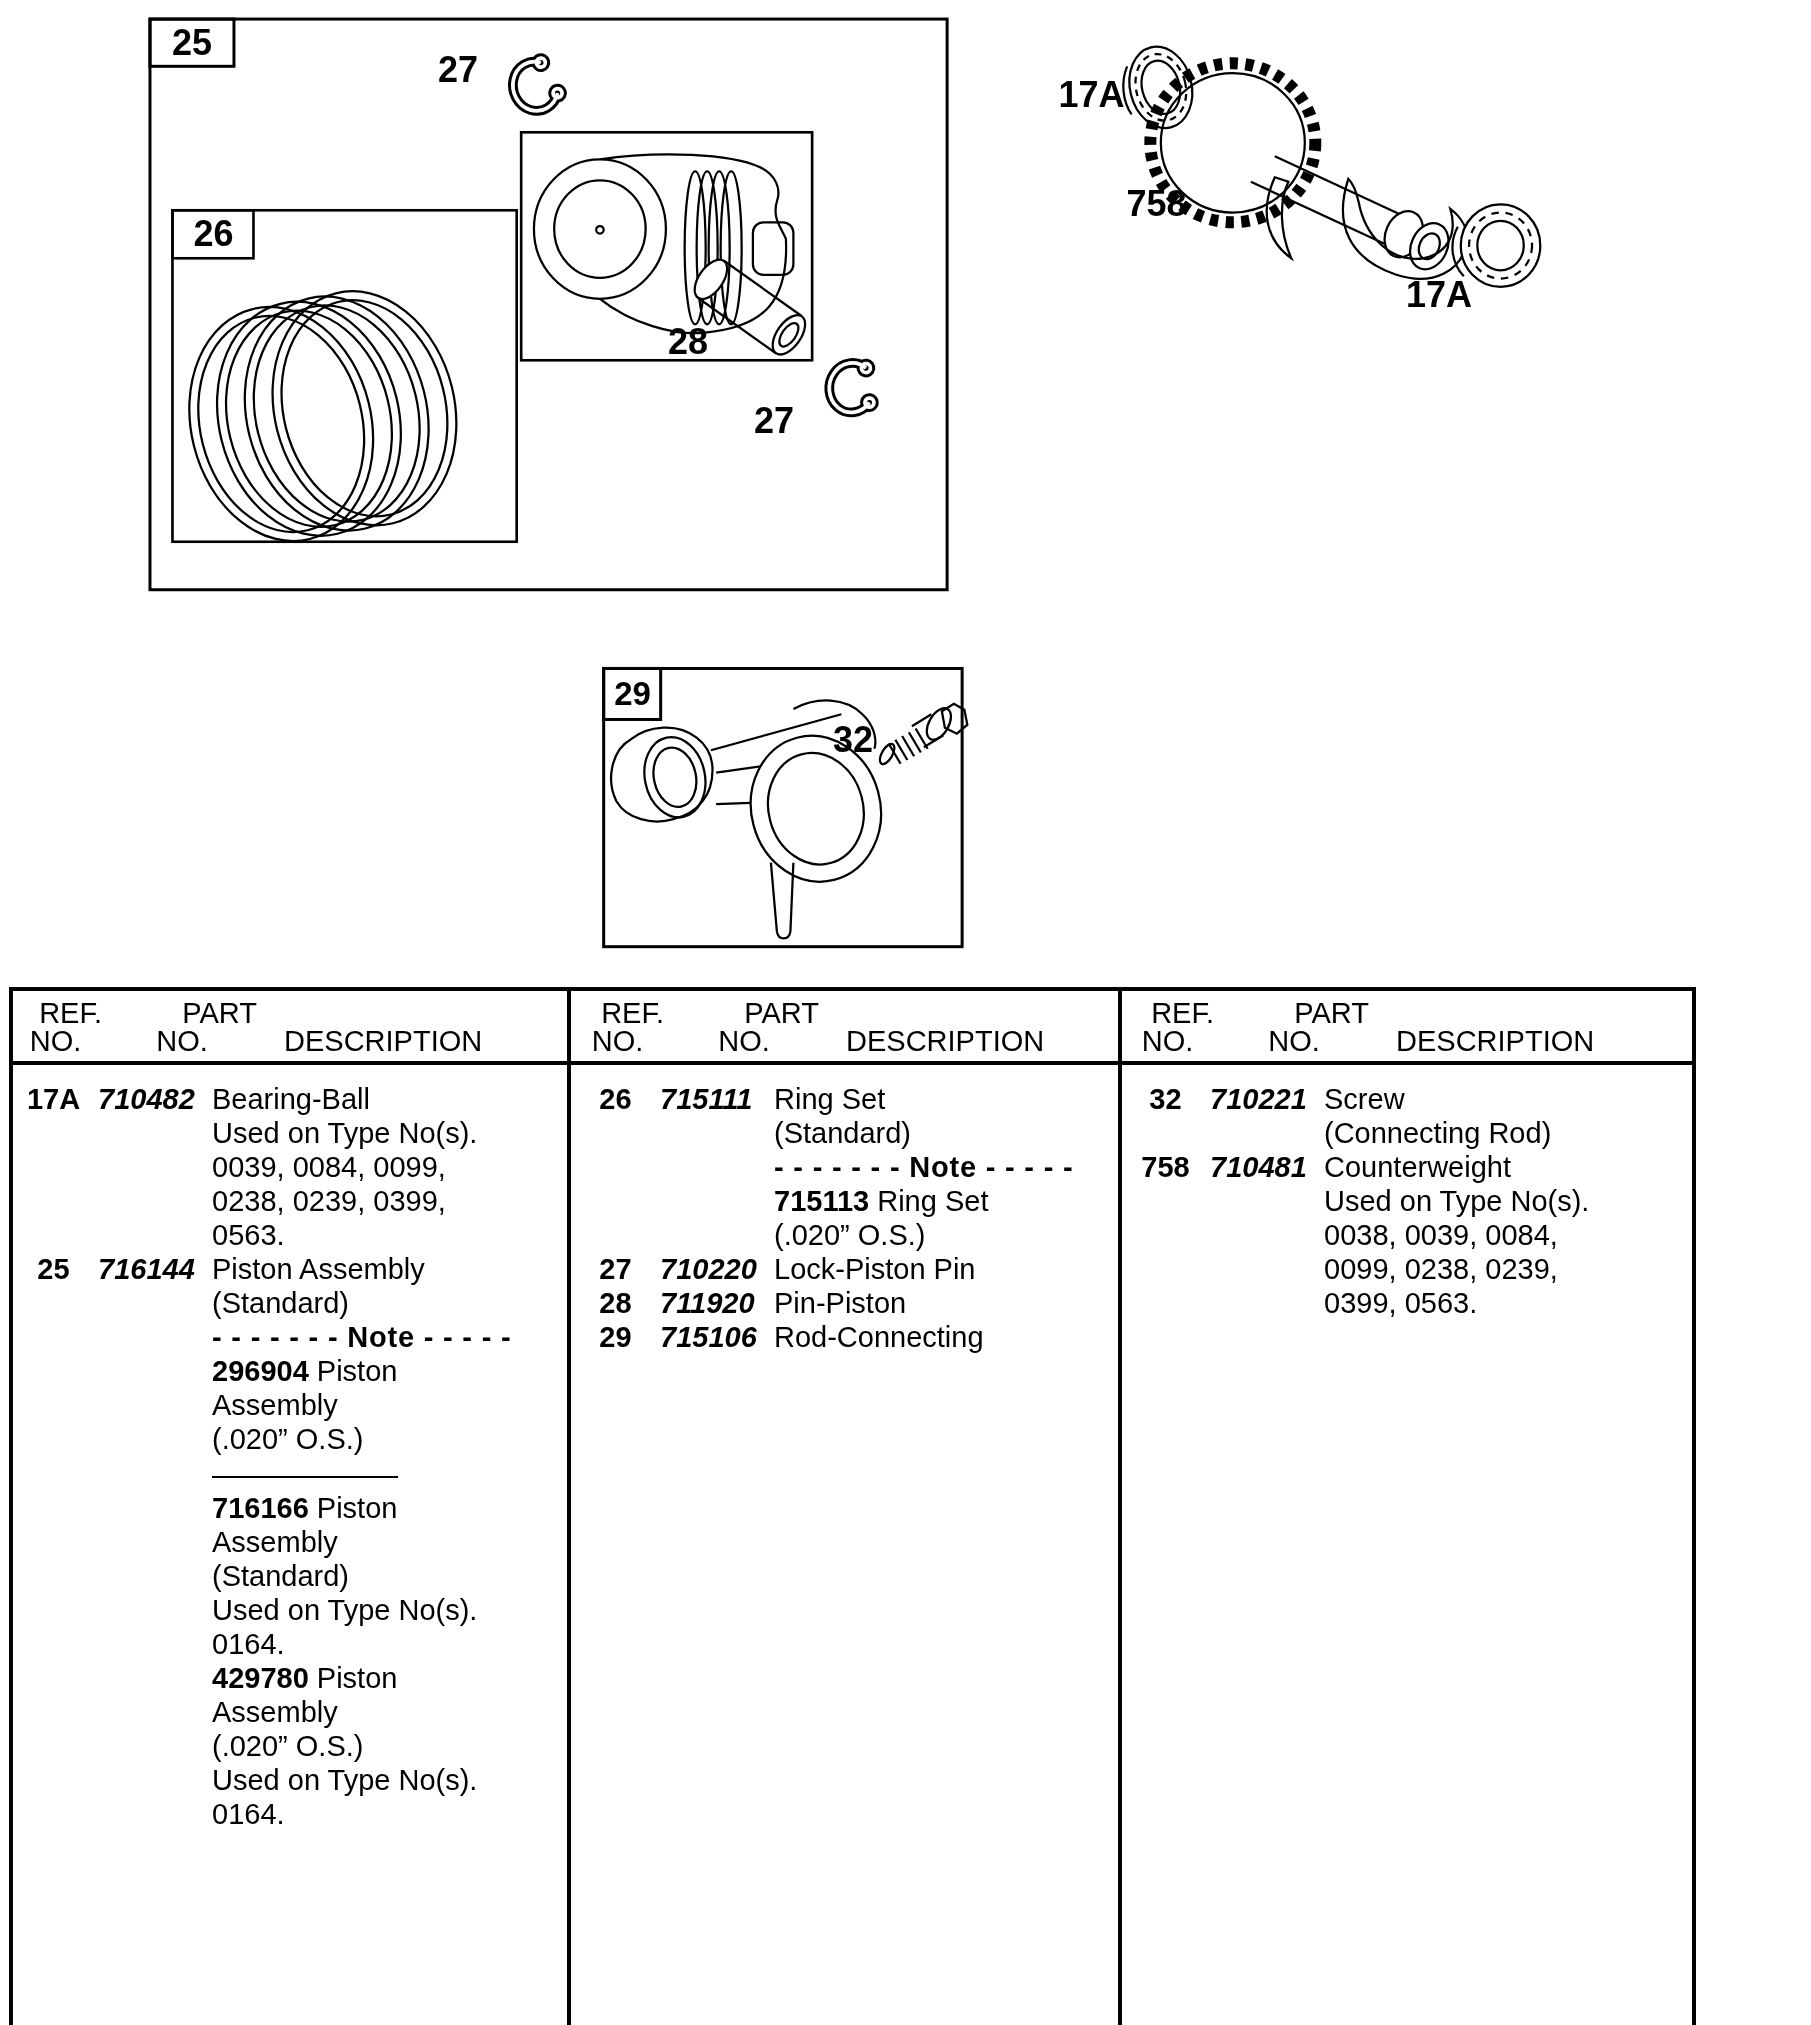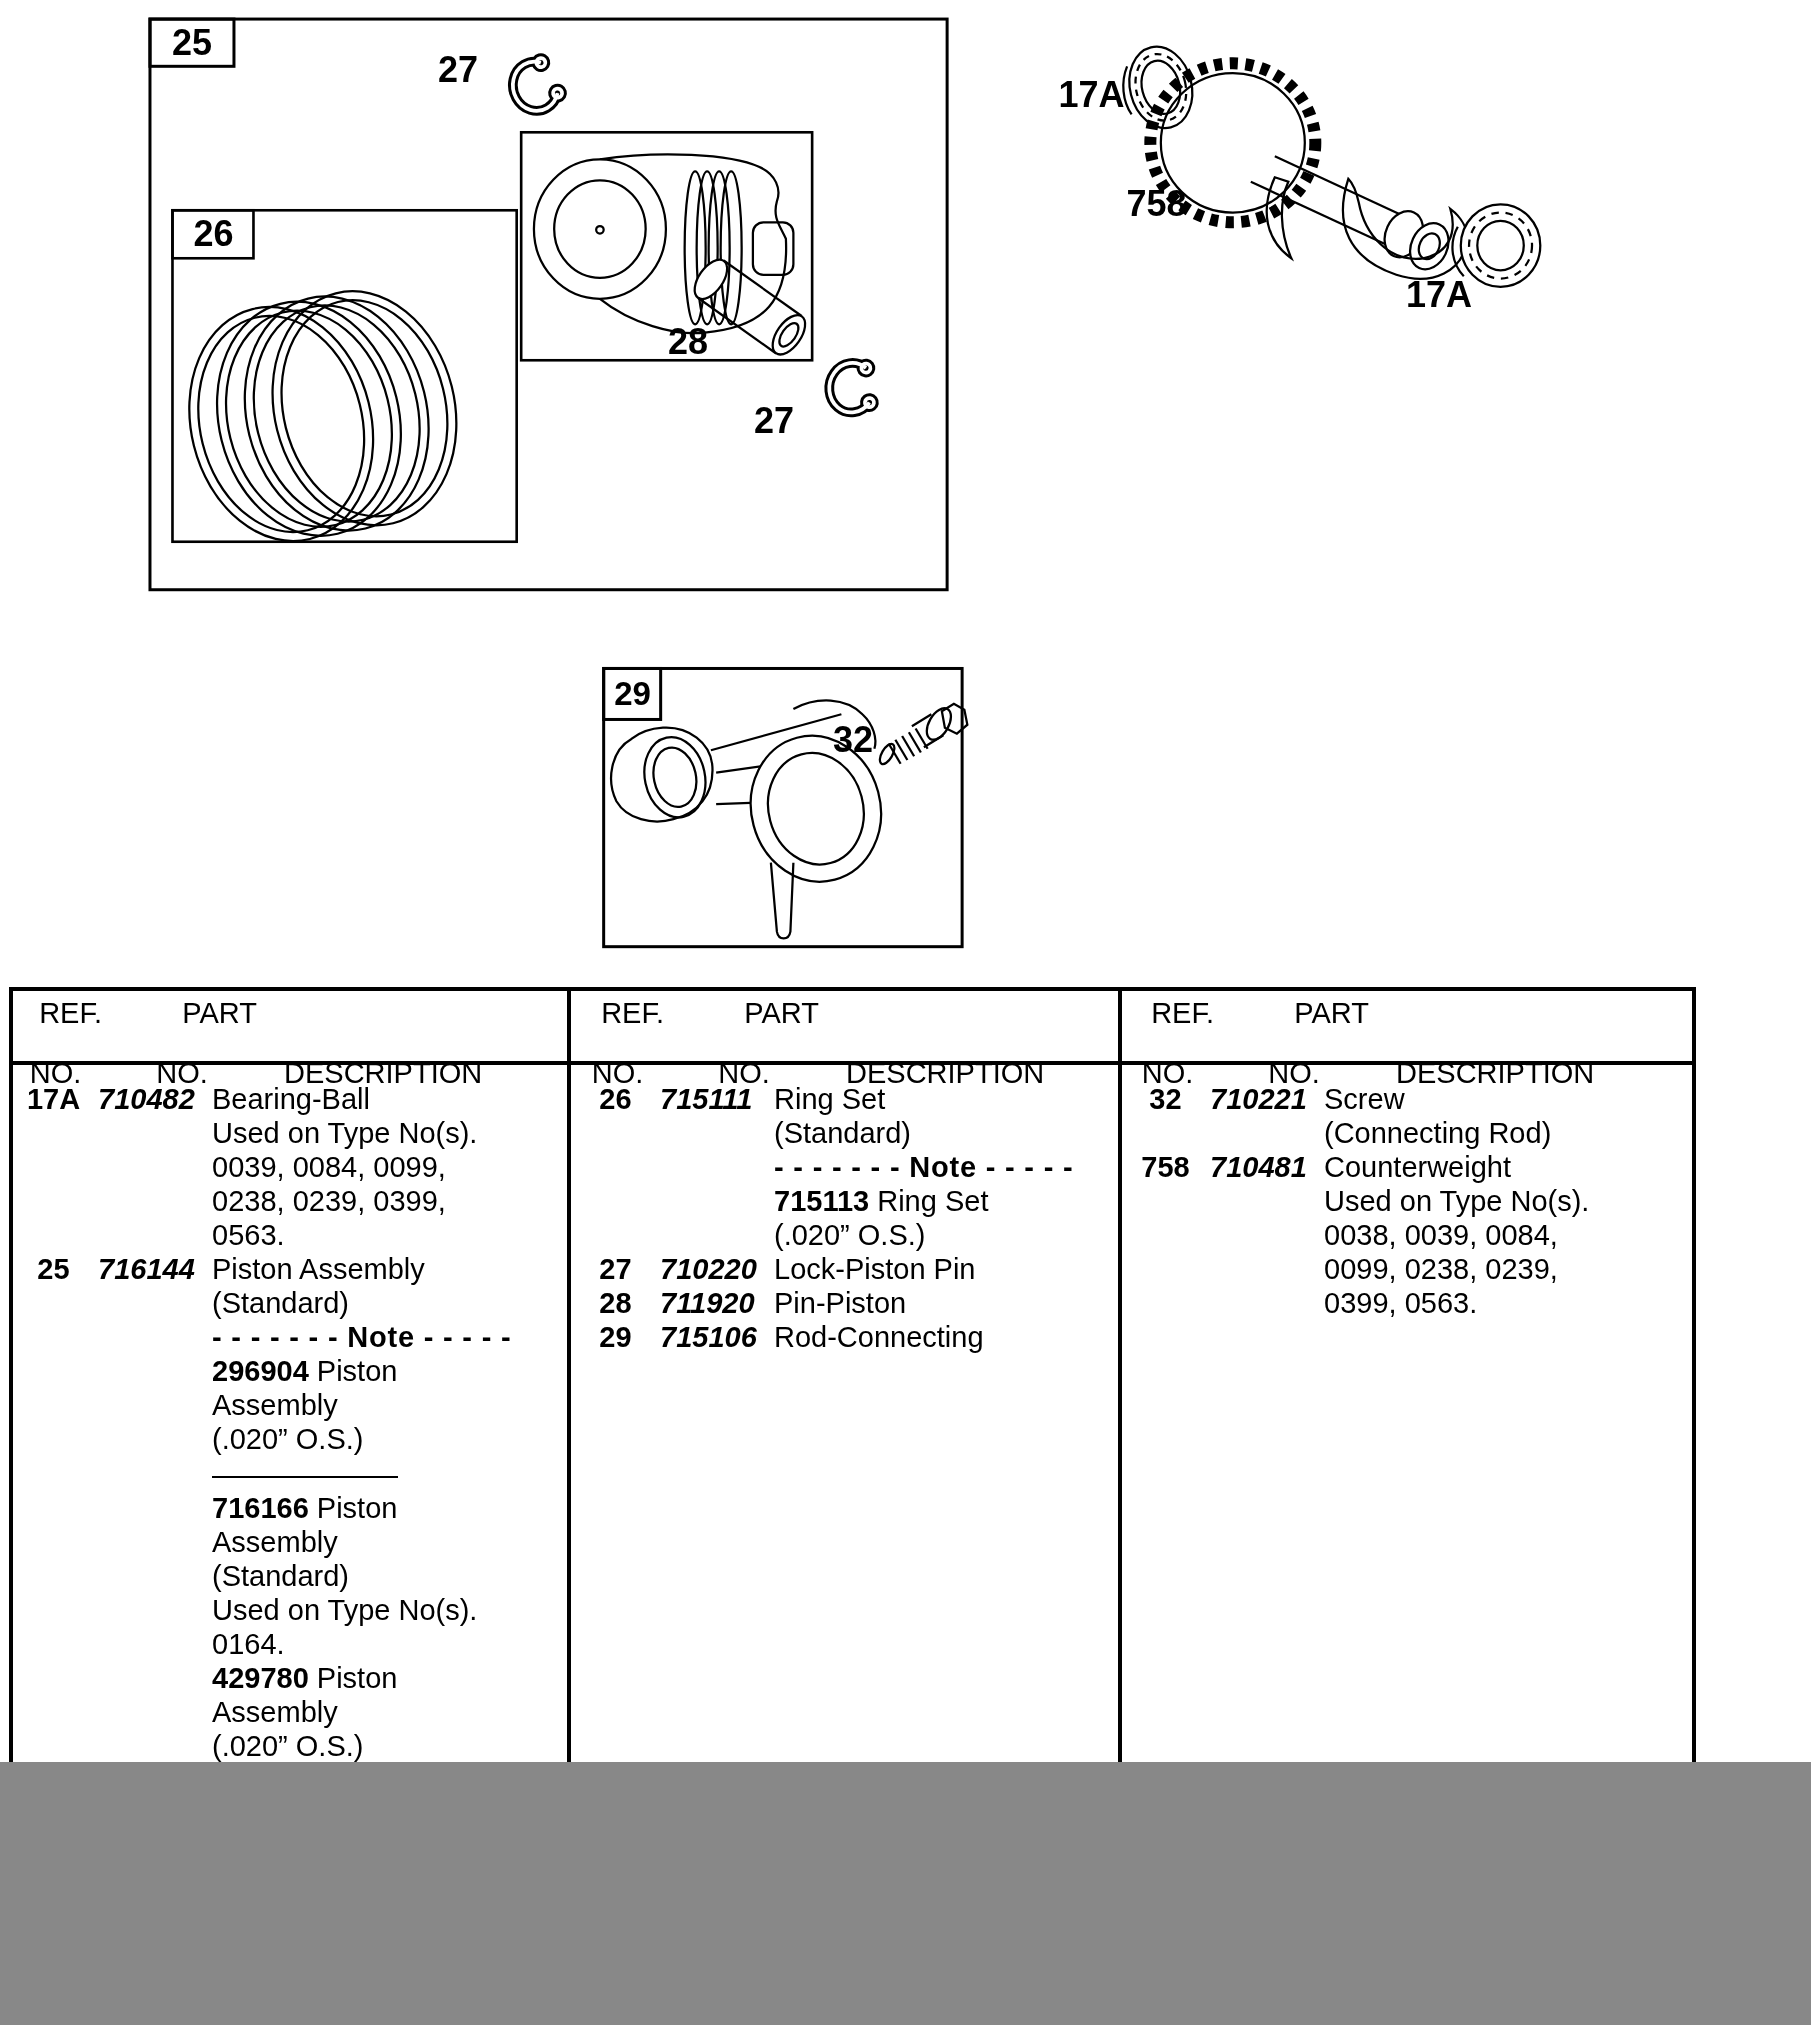--- a/index.html
+++ b/index.html
@@ -1,35 +1,35 @@
 <!DOCTYPE html>
 <html style="font-size:12px"><head>
 <meta charset="utf-8">
 <style>
   html,body{margin:0;padding:0;background:#888;}
   .page{
-    position:relative;width:1811px;height:1762px;background:#ffffff;
+    position:relative;width:1811px;height:2025px;background:#ffffff;
     font-family:"Liberation Sans",sans-serif;color:#000;overflow:hidden;
   }
   svg{position:absolute;left:0;top:0;}
   .callout{
     position:absolute;font-weight:bold;font-size:36px;line-height:1;
     display:flex;align-items:center;justify-content:center;
   }
   
   .hline,.vline{position:absolute;background:#000;}
   .hline{height:3.8px;left:9px;width:1687px;}
   .vline{width:3.8px;top:987px;height:1038px;}
   .tcol{position:absolute;top:987px;font-size:29px;line-height:34px;}
   .hc{position:absolute;white-space:nowrap;}
   .h-ref{left:0;width:93px;text-align:center;}
   .h-part{left:98px;width:150px;text-align:center;}
   .h-desc{left:275px;width:263px;text-align:left;}
   .h-l1{top:9px;text-align:right;}
-  .h-l2{top:37px;margin-top:32px;}
+  .h-l2{top:37px;}
   .tbody{position:absolute;left:0;top:95px;width:100%;}
   .trow{display:grid;grid-template-columns:89px 114px auto;align-items:start;}
   .tref{text-align:center;font-weight:bold;}
   .tpart{font-weight:bold;font-style:italic;}
   .dline{white-space:nowrap;}
   .dline b{font-weight:bold;text-align:center;}
   .note{font-weight:bold;letter-spacing:0.8px;}
   .dhr{height:35px;position:relative;}
   .dhr::after{content:"";position:absolute;left:0;top:19.5px;width:186px;border-top:2.3px solid #000;}
 </style>

